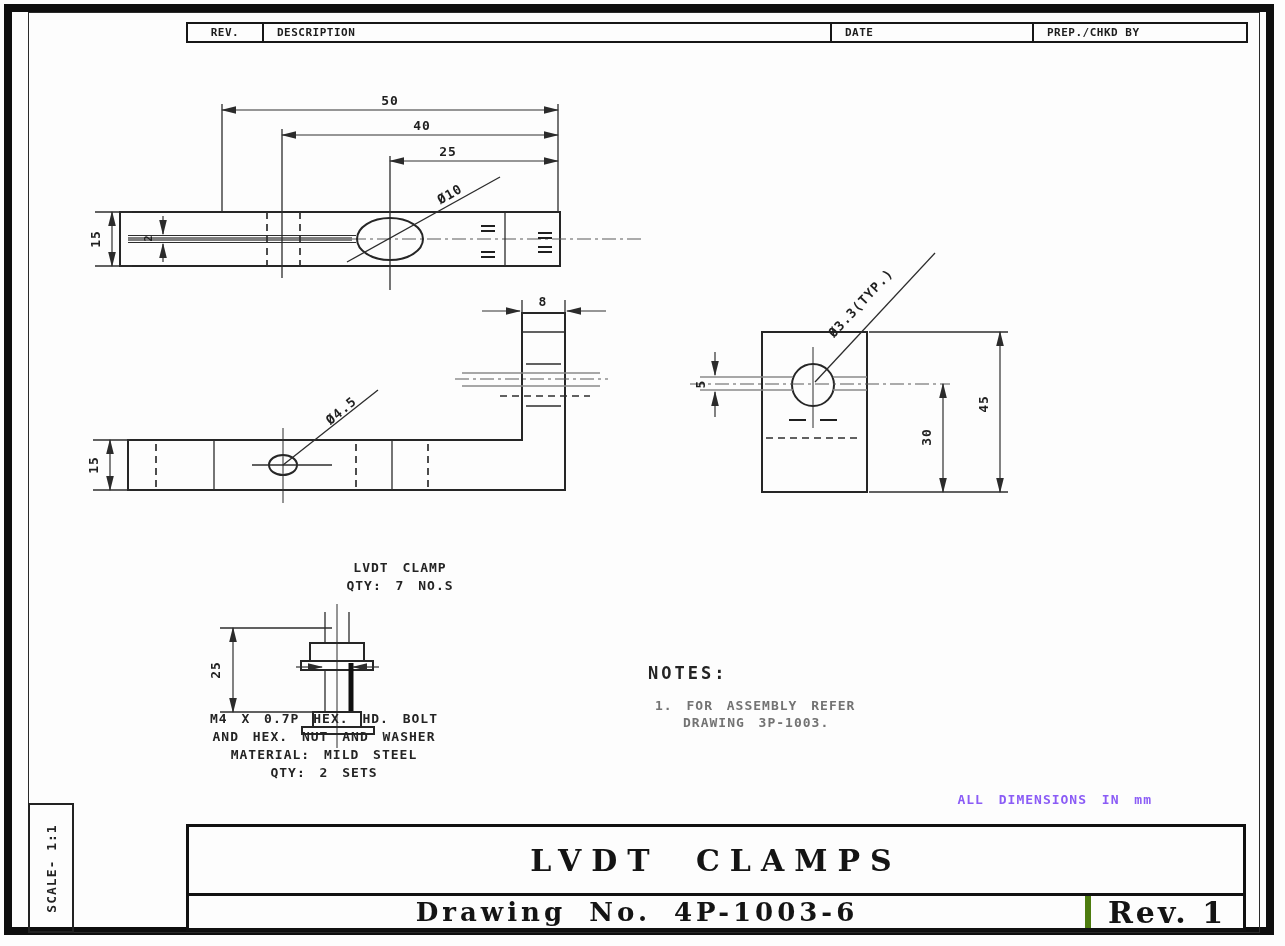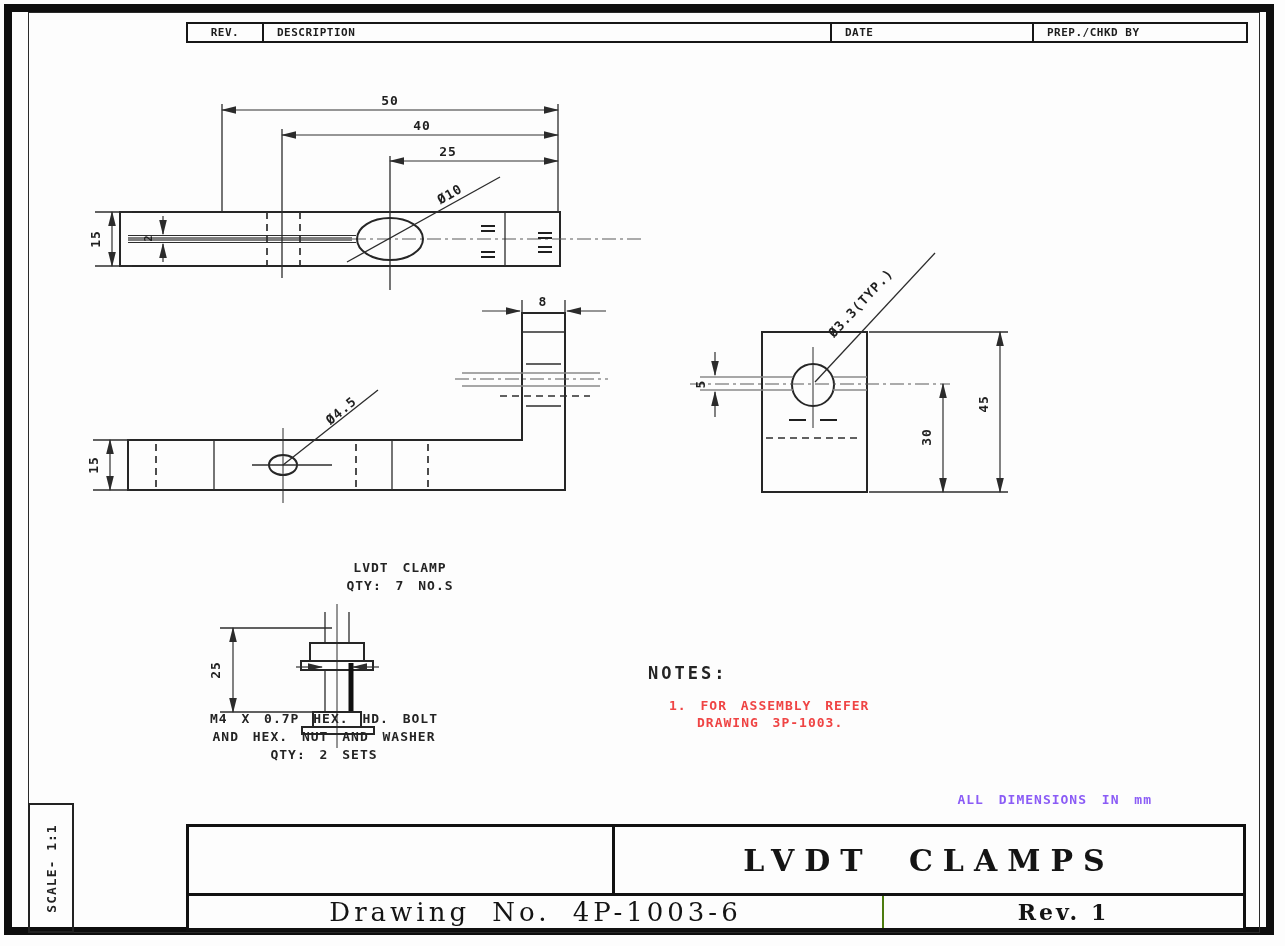--- a/index.html
+++ b/index.html
@@ -41,43 +41,43 @@
   
   .label-block { position:absolute; text-align:center; color:#242424;
                  font-family:"DejaVu Sans Mono", monospace; font-weight:bold;
                  font-size:13px; line-height:18px; letter-spacing:1px; word-spacing:5px;
                  white-space:nowrap; }
   .clamp-label { left:240px; top:519px; width:320px;margin-top:40px; }
   .bolt-label  { left:138px; top:710px; width:372px; }
 
   .notes-title { position:absolute; left:648px; top:653px; color:#242424;
                  font:bold 17px "DejaVu Sans Mono", monospace; letter-spacing:3px;margin-top:10px; }
-  .note-item   { position:absolute; left:655px; top:697px; color:#ef4444;
+  .note-item   { position:absolute; left:655px; top:697px; color:#737373;
                  font:bold 13px "DejaVu Sans Mono", monospace; letter-spacing:1px;
-                 word-spacing:5px; line-height:17px; white-space:nowrap;margin-left:14px; }
+                 word-spacing:5px; line-height:17px; white-space:nowrap; }
   .note-line2  { padding-left:28px; }
 
   .all-dims { position:absolute; left:840px; top:792px; width:312px; text-align:right;
               color:#8b5cf6; font:bold 13px "DejaVu Sans Mono", monospace;
               letter-spacing:1px; word-spacing:6px; white-space:nowrap; }
 
   
   .title-block { position:absolute; left:186px; top:824px; width:1060px; height:107px;
                  box-sizing:border-box; border:3px solid #111;
                  font-family:"DejaVu Serif", serif; color:#141414; background:#fdfdfd; }
-  .tb-top { display:flex; height:69px; border-bottom:3px solid #111; box-sizing:border-box; }
+  .tb-top { display:flex; height:69px; border-bottom:3px solid #111; box-sizing:border-box;flex-direction:column; }
   .tb-empty { width:426px; border-right:3px solid #111; box-sizing:border-box; }
   .tb-title { flex:1; display:flex; align-items:center; justify-content:center;
               font-size:30px; font-weight:bold; letter-spacing:10px; word-spacing:16px; }
   .tb-bottom { display:flex; height:32px; }
-  .tb-drawno { width:695px; box-sizing:border-box; border-right:2px solid #4d7c0f;
+  .tb-drawno { width:902px; box-sizing:border-box; border-right:6px solid #4d7c0f;
                display:flex; align-items:center; justify-content:center;
-               font-size:26px; font-weight:normal; letter-spacing:4px; word-spacing:10px; }
+               font-size:26px; font-weight:bold; letter-spacing:4px; word-spacing:10px; }
   .tb-rev { flex:1; display:flex; align-items:center; justify-content:center;
-            font-size:22px; font-weight:bold; letter-spacing:3px; }
+            font-size:30px; font-weight:bold; letter-spacing:3px; }
 
   .scale-box { position:absolute; left:28px; top:803px; width:46px; height:130px;
                border:2px solid #222; box-sizing:border-box;
                display:flex; align-items:center; justify-content:center; }
   .scale-text { transform:rotate(-90deg); white-space:nowrap; color:#222;
                 font:bold 13px "DejaVu Sans Mono", monospace; letter-spacing:1px; }
 </style>
 </head>
 <body>
 
@@ -256,20 +256,21 @@
   </svg>
 
   <div class="label-block clamp-label">
     <div>LVDT CLAMP</div>
     <div>QTY: 7 NO.S</div>
   </div>
 
   <div class="label-block bolt-label">
     <div>M4 X 0.7P HEX. HD. BOLT</div>
     <div>AND HEX. NUT AND WASHER</div>
+    <div>MATERIAL: MILD STEEL</div>
     <div>QTY: 2 SETS</div>
   </div>
 
   <div class="notes-title">NOTES:</div>
   <div class="note-item">
     <div>1. FOR ASSEMBLY REFER</div>
     <div class="note-line2">DRAWING 3P-1003.</div>
   </div>
 
   <div class="all-dims">ALL DIMENSIONS IN mm</div>

